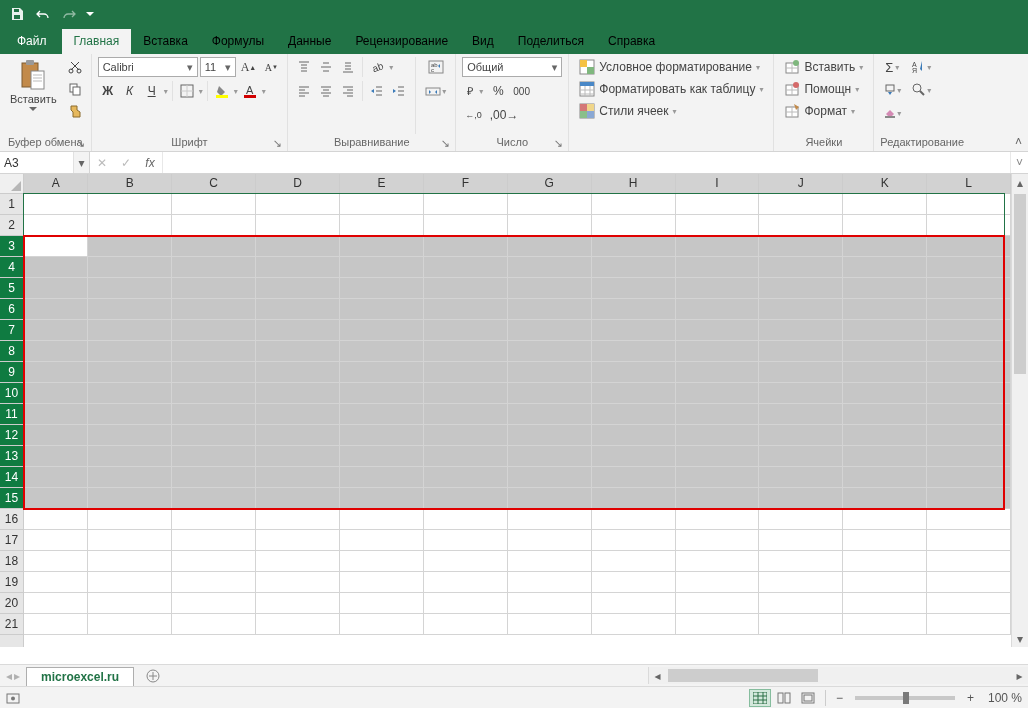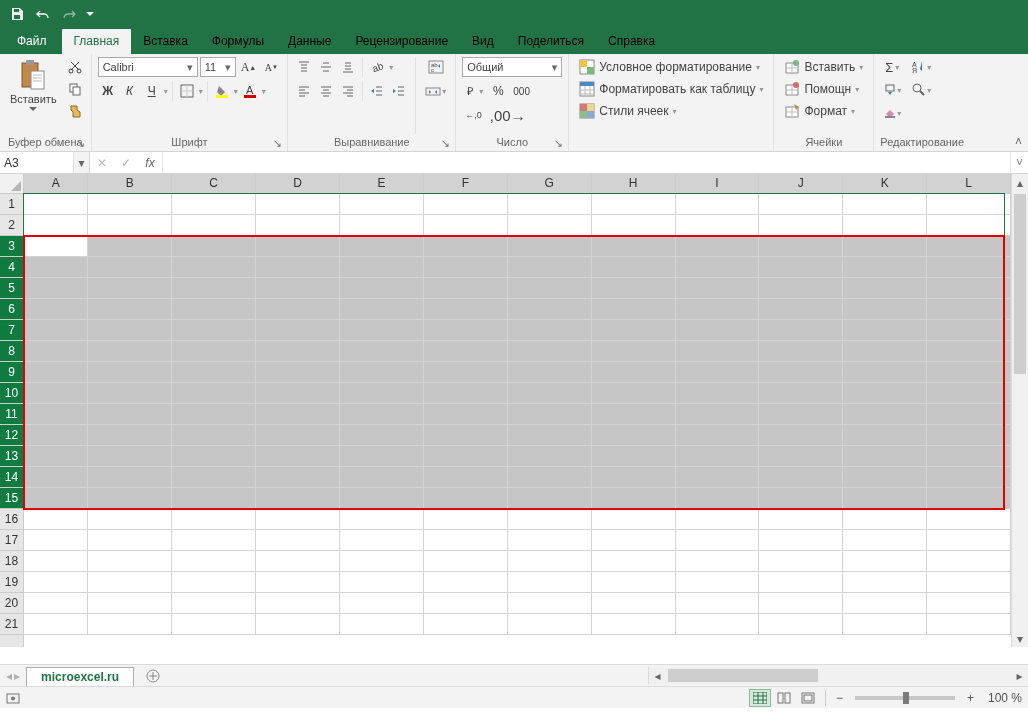--- a/index.html
+++ b/index.html
@@ -320,21 +320,21 @@
               <svg width="14" height="14">
                 <text x="2" y="11" font-size="11" fill="#444">₽</text>
               </svg>
               <span style="font-size:8px;color:#999">▾</span>
             </div>
           <div class="sbtn">%</div>
           <div class="sbtn" style="font-size:10px">000</div>
         </div>
         <div class="row">
           <div class="sbtn" style="font-size:9px">←,0</div>
-          <div class="sbtn" style="font-size:15px">,00→</div>
+          <div class="sbtn" style="font-size:12px">,00→</div>
         </div>
       </div>
     </div>
     <div class="group-label"><span>Число</span><span class="dlaunch">↘</span></div>
   </div>
 
   <div class="group">
     <div class="group-body">
       <div class="col" style="gap:2px">
         <div class="ritem-lbl">

